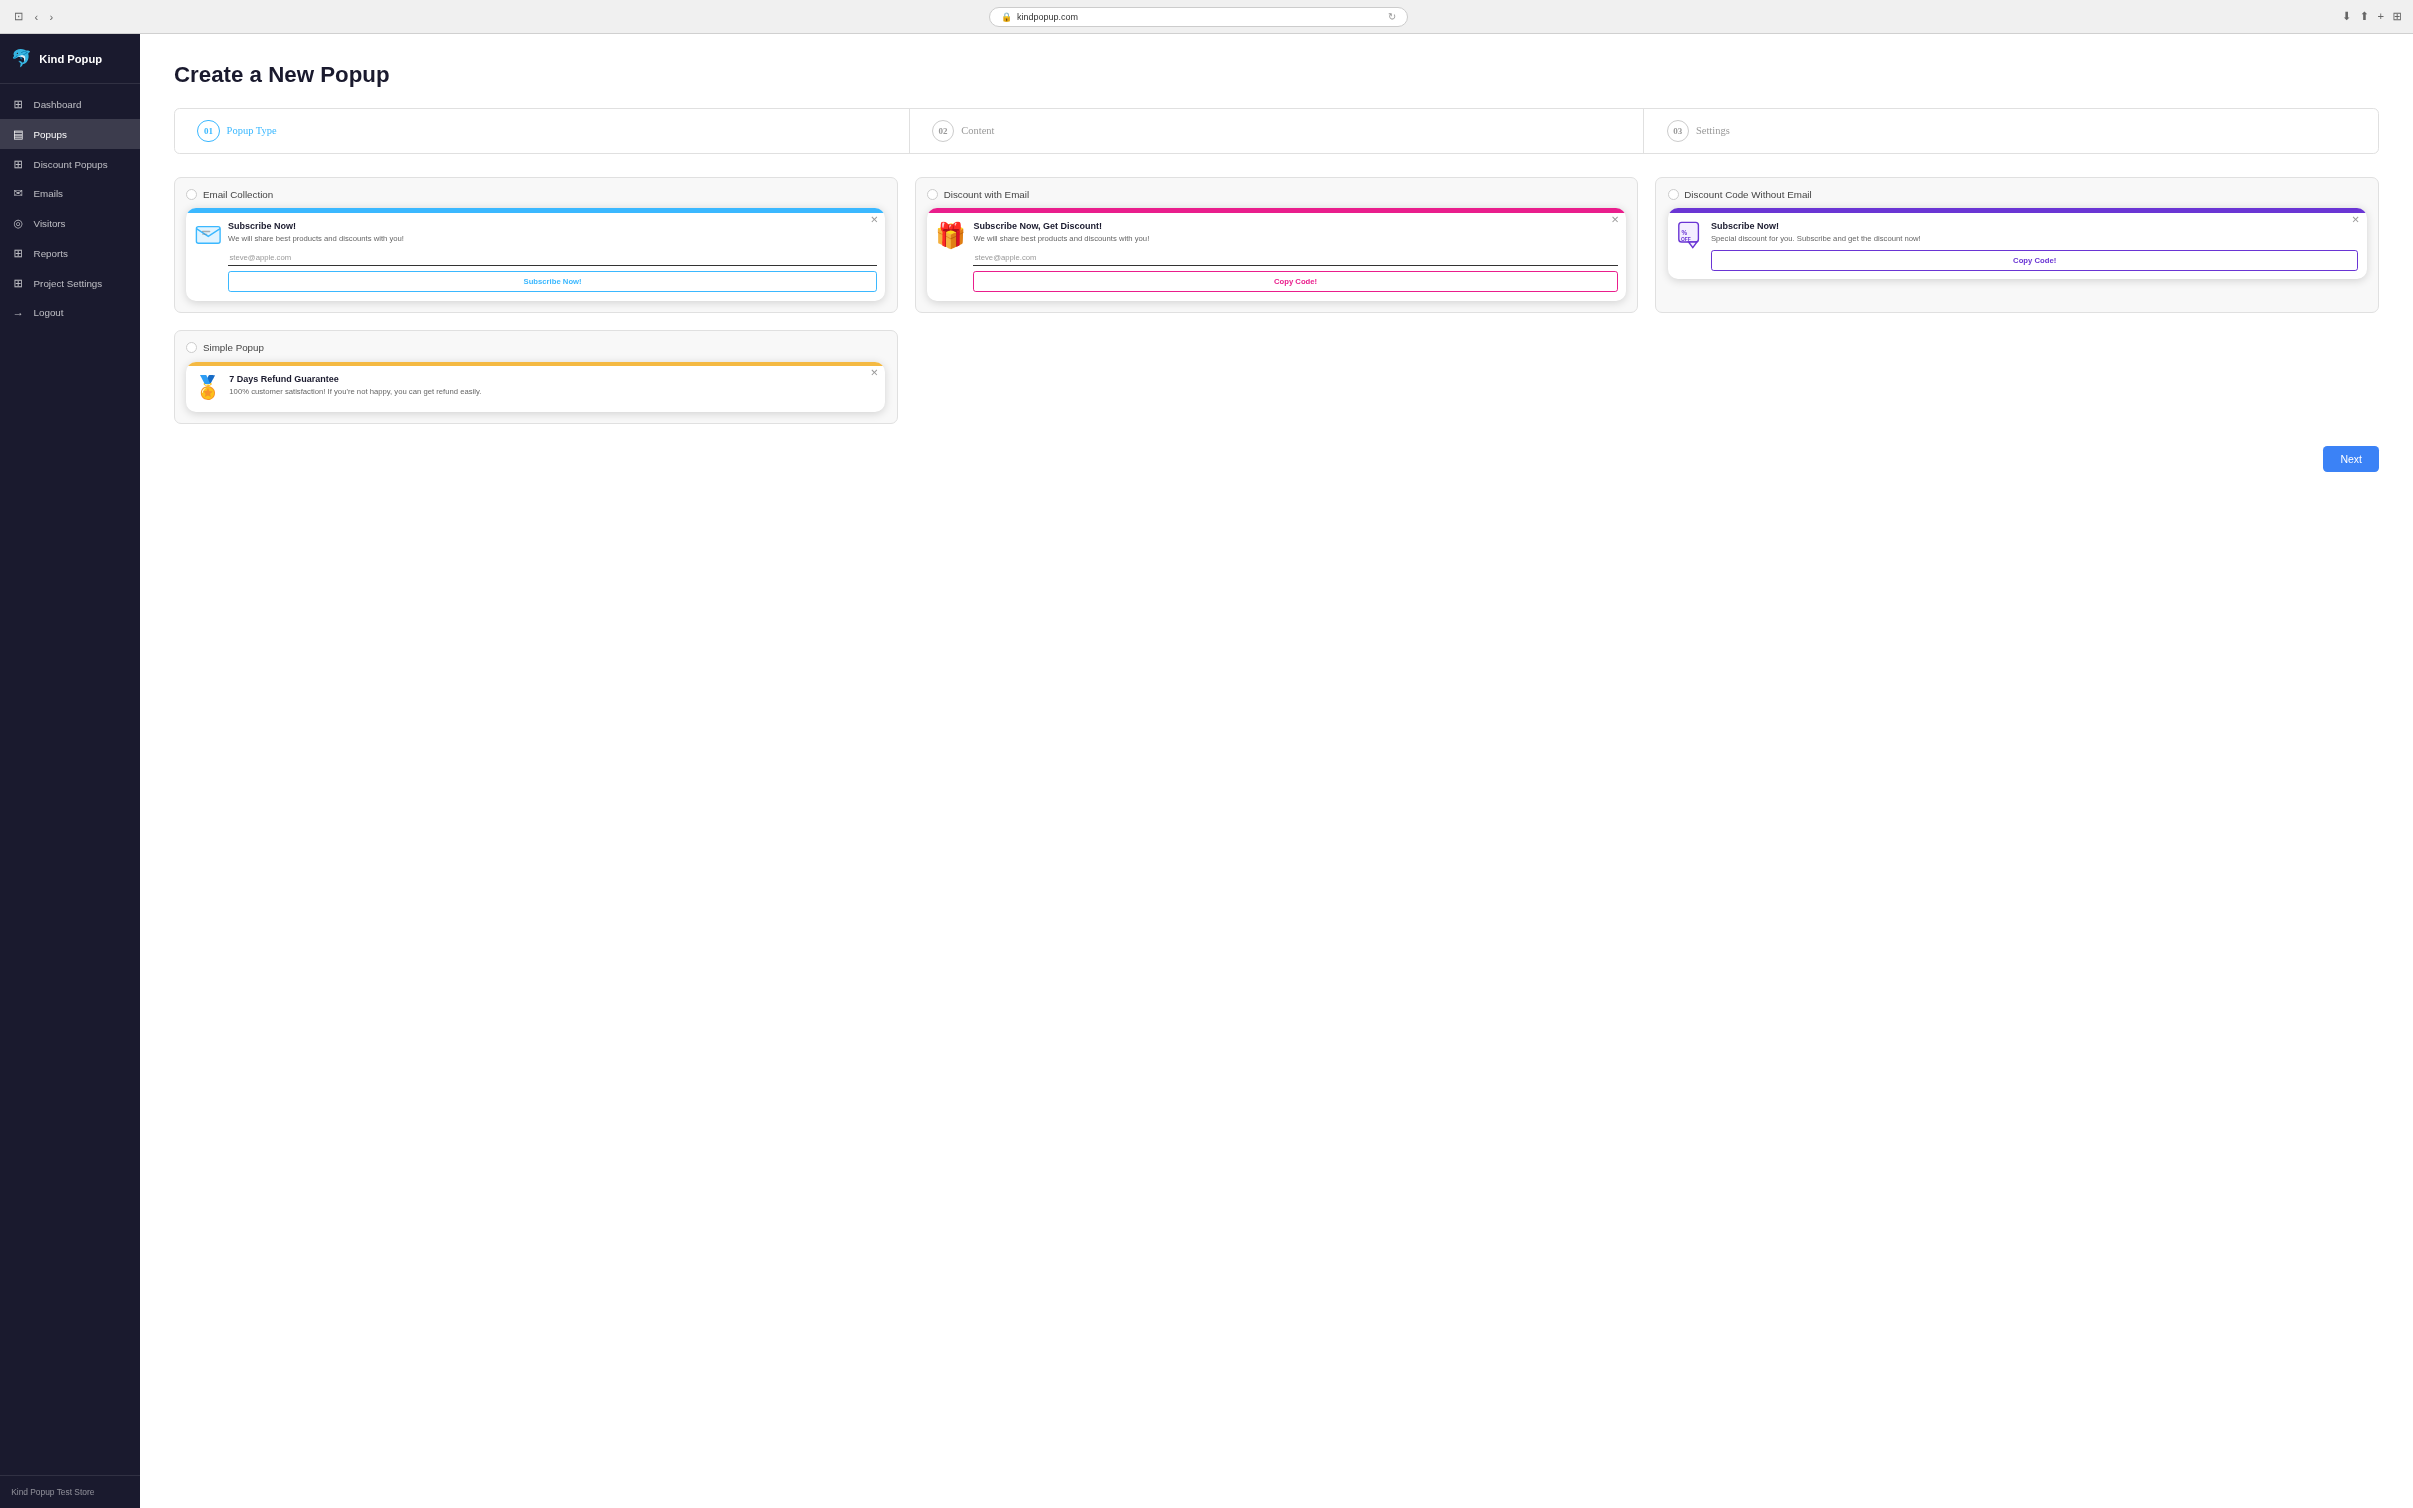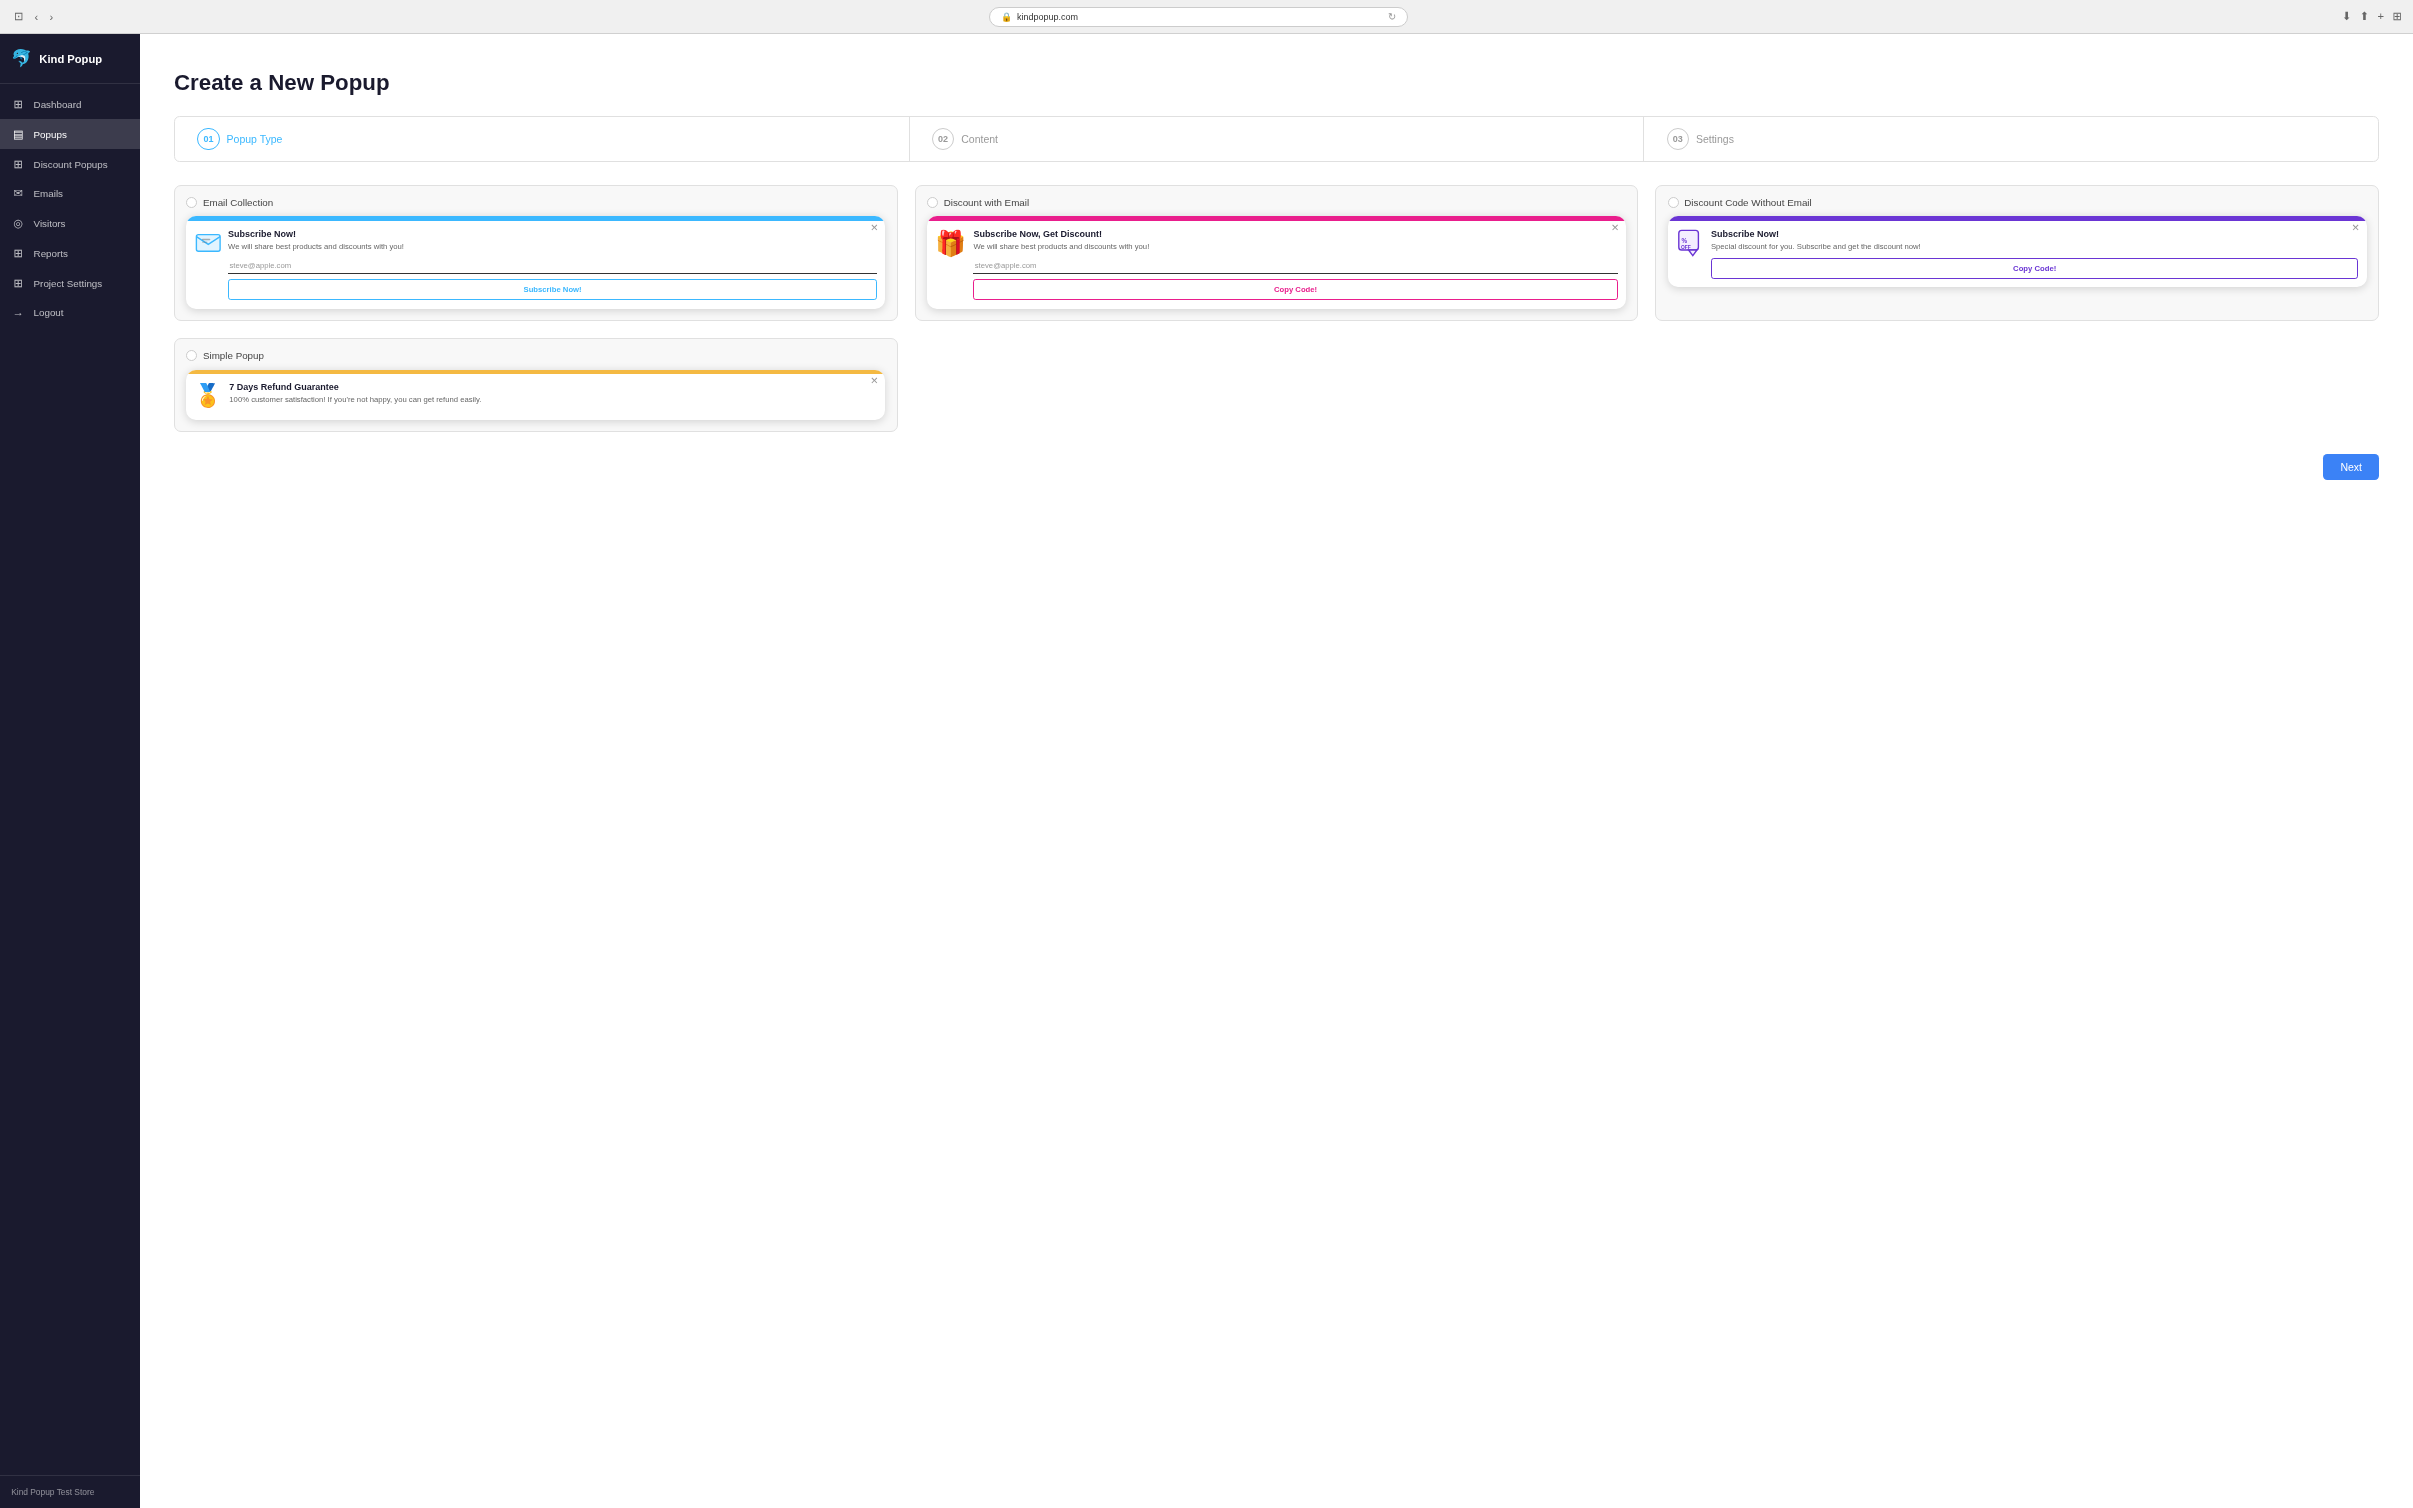--- a/index.html
+++ b/index.html
@@ -83,40 +83,40 @@
       background: white;
       overflow-y: auto;
       padding: 28px 34px;
     }
 
     .page-title {
       font-size: 22.3px;
       font-weight: 800;
       color: #1a1a2e;
       margin-bottom: 19.6px;
-      margin-top: 8px;
     }
 
     
     .stepper {
       display: flex;
       align-items: center;
       border: 0.7px solid #e0e0e0;
       border-radius: 5.6px;
       overflow: hidden;
       margin-bottom: 22.3px;
     }
     .step {
       display: flex;
       align-items: center;
       gap: 7px;
       padding: 11.2px 22.3px;
       flex: 1;
       border-right: 0.7px solid #e0e0e0;
       position: relative;
+      font-family: Liberation Serif, serif;
     }
     .step:last-child { border-right: none; }
     .step-number {
       width: 22.3px;
       height: 22.3px;
       border-radius: 50%;
       display: flex;
       align-items: center;
       justify-content: center;
       font-size: 9px;

